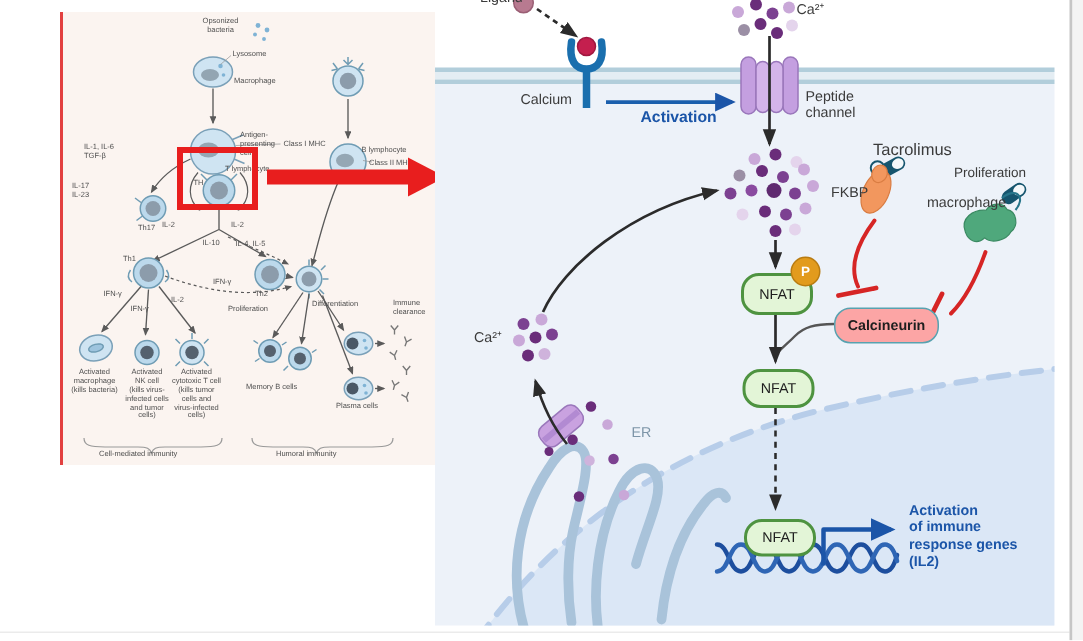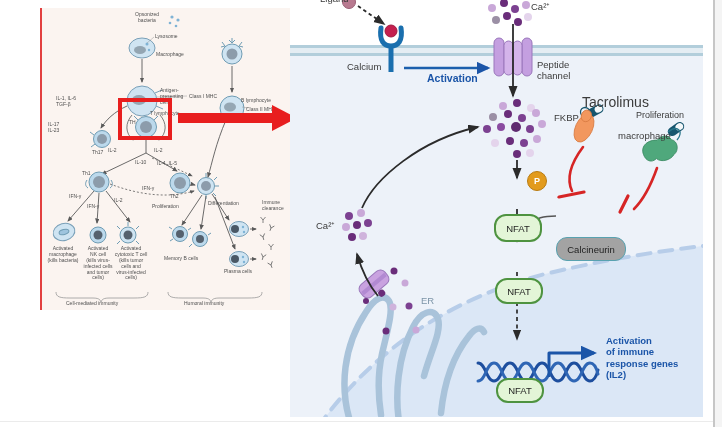--- a/index.html
+++ b/index.html
@@ -2,23 +2,23 @@
 <html><head>
 <meta charset="utf-8">
 <style>
   html,body{margin:0;padding:0;background:#fff;}
   #canvas{position:relative;width:722px;height:427px;overflow:hidden;background:#ffffff;
           font-family:"Liberation Sans",sans-serif;}
   .lbl{position:absolute;color:#3b3b3b;font-size:9.5px;line-height:1.2;white-space:pre-line;}
   .blue{color:#1b55a8;font-weight:bold;}
   .lbl-sm{position:absolute;color:#4f4f4f;font-size:5px;line-height:1.18;white-space:pre-line;}
   .box{position:absolute;display:flex;align-items:center;justify-content:center;
-       font-size:9.5px;color:#1e1e1e;margin-top:32px;}
+       font-size:9.5px;color:#1e1e1e;}
   .nfat{background:#e3f5d7;border:2px solid #4e9340;border-radius:12px;}
-  .calcineurin{background:#a3a3a3;border:1.5px solid #58a2b0;border-radius:11px;}
+  .calcineurin{background:#fca5a5;border:1.5px solid #58a2b0;border-radius:11px;font-weight:bold;}
   .pbadge{position:absolute;width:18px;height:18px;border-radius:50%;background:#e29b1d;
           border:1.5px solid #b97c12;color:#fff;font-size:9px;font-weight:bold;
           display:flex;align-items:center;justify-content:center;}
   .membrane{position:absolute;left:290px;top:45px;width:413px;}
   .mem-line{height:3px;background:#b2cedb;}
   .mem-gap{height:5px;background:#e4edf3;}
   .cytoplasm{position:absolute;left:290px;top:56px;width:413px;height:361px;background:#edf2f9;}
   .leftfig{position:absolute;left:40px;top:8px;width:248px;height:302px;background:#fbf4f0;
            border-left:2px solid #e24040;}
   .redbox{position:absolute;left:118px;top:98px;width:46px;height:34px;border:4px solid #e81e1e;}
@@ -387,23 +387,23 @@
   <div class="box calcineurin" style="left:556px;top:205px;width:68px;height:22px">Calcineurin</div>
   <div class="box nfat" style="left:496px;top:346px;width:44px;height:21px">NFAT</div>
 
   <div class="lbl" style="left:320px;top:-7px">Ligand</div>
   <div class="lbl" style="left:347px;top:61px">Calcium</div>
   <div class="lbl blue" style="left:427px;top:72px;font-size:10.5px">Activation</div>
   <div class="lbl" style="left:531px;top:1px">Ca²⁺</div>
   <div class="lbl" style="left:537px;top:59px">Peptide
 channel</div>
   <div class="lbl" style="left:316px;top:220px">Ca²⁺</div>
-  <div class="lbl" style="left:421px;top:295px;color:#7d95a8">ER</div>
-  <div class="lbl" style="left:554px;top:112px">FKBP</div>
-  <div class="lbl" style="left:582px;top:94px;font-size:14px">Tacrolimus</div>
+  <div class="lbl" style="left:421px;top:283px;color:#7d95a8">ER</div>
+  <div class="lbl" style="left:554px;top:123px">FKBP</div>
+  <div class="lbl" style="left:582px;top:94px;font-size:11px">Tacrolimus</div>
   <div class="lbl" style="left:636px;top:110px;font-size:9px">Proliferation</div>
   <div class="lbl" style="left:618px;top:130px">macrophage</div>
   <div class="lbl blue" style="left:606px;top:335px;font-size:9.5px;line-height:1.2">Activation
 of immune
 response genes
 (IL2)</div>
 
   <div class="winline-b"></div>
   <div class="winline-r"></div>
   <div class="gutter-r"></div>

